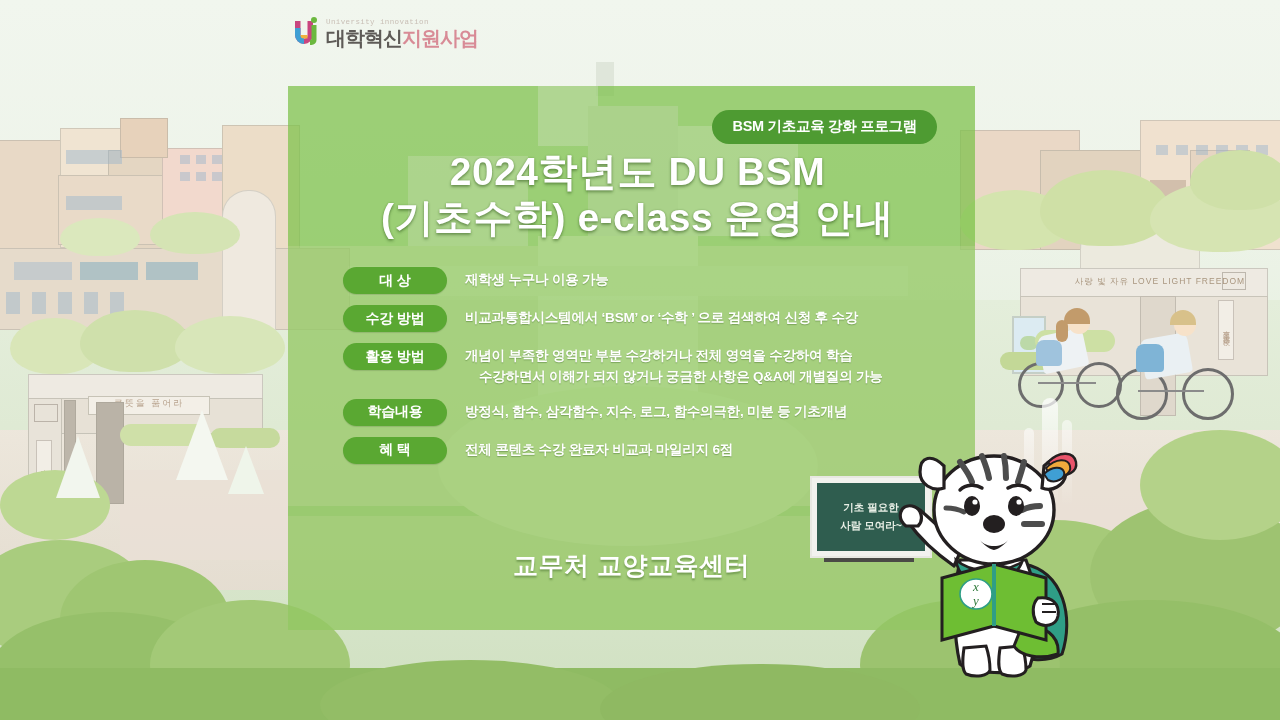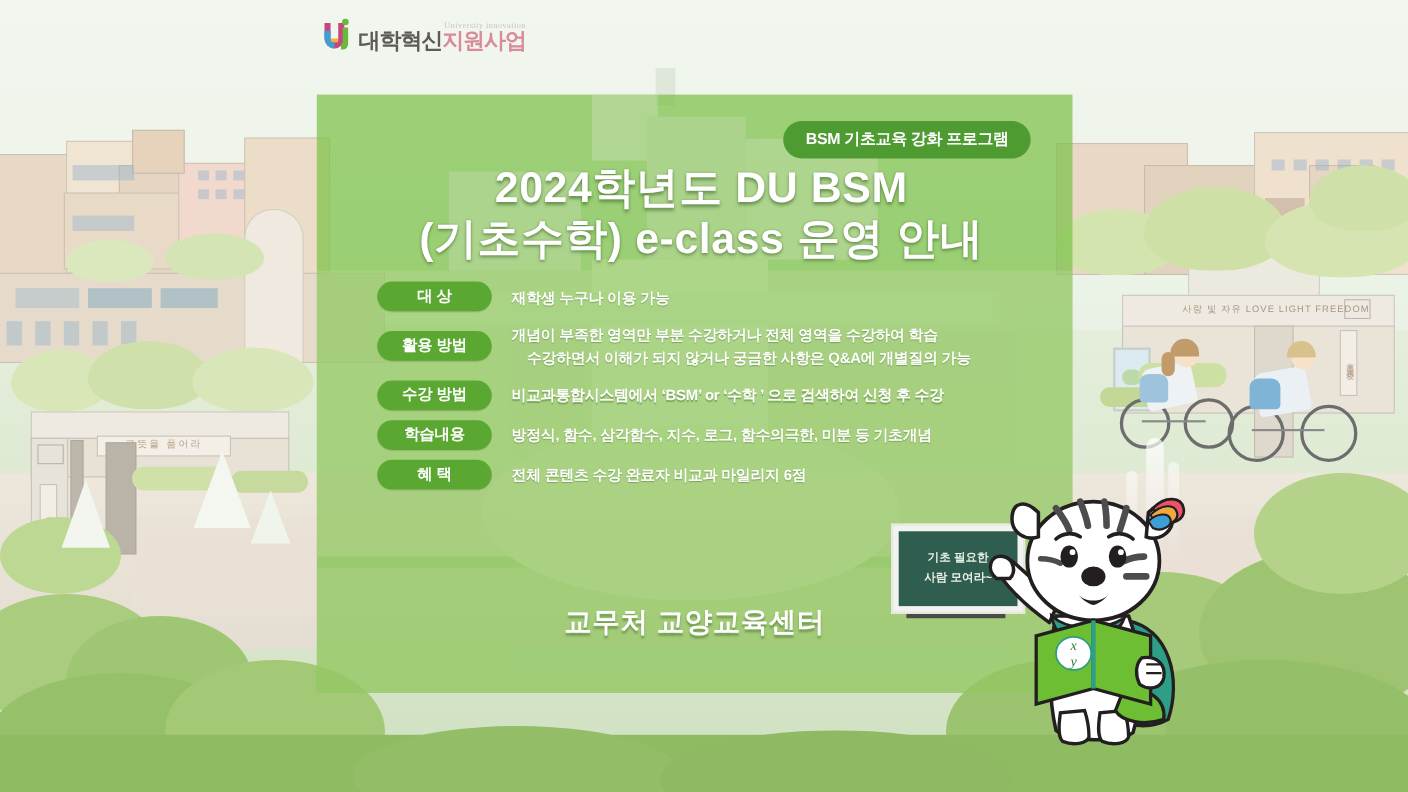--- a/index.html
+++ b/index.html
@@ -45,21 +45,21 @@
   .rider-h{position:absolute;border-radius:50%;}
   .rider-b{position:absolute;border-radius:8px 8px 4px 4px;}
   .frame{position:absolute;background:#8b8b8b;height:2px;transform-origin:left center;}
   .fountain{position:absolute;}
 
   
   .logo{position:absolute;left:292px;top:16px;display:flex;align-items:flex-end;gap:4px;}
   .logo-mark{position:relative;width:30px;height:32px;}
   .logo-txt{display:flex;flex-direction:column;line-height:1;}
   .logo-sub{font-size:7.5px;color:#c9bfb6;letter-spacing:.4px;margin-bottom:2px;
-            font-family:Liberation Serif, serif;text-align:right;}
+            font-family:Liberation Mono, monospace;}
   .logo-main{font-size:20px;font-weight:bold;letter-spacing:-1px;white-space:nowrap;}
   .logo-main .dark{color:#5e5b57;}
   .logo-main .pink{color:#d88b96;text-align:center;}
 
   
   .panel{position:absolute;left:288px;top:86px;width:687px;height:544px;
          background:rgba(124,192,72,.72);overflow:hidden;}
   .panel-art{position:absolute;inset:0;opacity:.30;}
   .panel-inner{position:absolute;inset:0;}
 
@@ -68,21 +68,21 @@
          padding:7px 20px 8px;font-size:14.5px;font-weight:bold;white-space:nowrap;
          letter-spacing:-.3px;}
 
   .title{position:absolute;left:0;right:0;top:63px;text-align:center;
          color:#fff;font-weight:bold;font-size:39px;line-height:1.18;
          letter-spacing:.5px;
          text-shadow:0 2px 3px rgba(40,80,20,.45), 0 0 2px rgba(40,80,20,.3);padding-left:12px;}
   .title span{display:block;}
 
   .rows{position:absolute;left:55px;top:170px;right:18px;}
-  .row{display:flex;align-items:center;margin-bottom:9px;}
+  .row{display:flex;align-items:flex-start;margin-bottom:9px;margin-top:11px;}
   .pill{flex:0 0 auto;width:104px;height:27px;border-radius:14px;background:#5aa832;
         color:#fff;font-size:14px;font-weight:bold;
         display:flex;align-items:center;justify-content:center;letter-spacing:-.2px;
         box-shadow:0 1px 1px rgba(0,0,0,.12);}
   .val{flex:1 1 auto;color:#fff;font-size:13.5px;font-weight:bold;line-height:1.55;
        padding-left:18px;padding-top:3px;letter-spacing:-.2px;
        text-shadow:0 1px 1px rgba(40,80,20,.35);}
   .val .l2{display:block;padding-left:14px;}
 
   .footer{position:absolute;left:0;right:0;bottom:48px;text-align:center;
@@ -289,30 +289,30 @@
       </div>
 
       <div class="rows">
         <div class="row">
           <div class="pill spaced-src">대      상</div>
           <div class="val">
             <span>재학생 누구나 이용 가능</span>
           </div>
         </div>
         <div class="row">
+          <div class="pill">수강 방법</div>
+          <div class="val">
+            <span>비교과통합시스템에서 ‘BSM’ or ‘수학 ’ 으로 검색하여 신청 후 수강</span>
+          </div>
+        </div>
+        <div class="row">
           <div class="pill">활용 방법</div>
           <div class="val">
             <span>개념이 부족한 영역만 부분 수강하거나 전체 영역을 수강하여 학습</span>
             <span class="l2">수강하면서 이해가 되지 않거나 궁금한 사항은 Q&amp;A에 개별질의 가능</span>
-          </div>
-        </div>
-        <div class="row">
-          <div class="pill">수강 방법</div>
-          <div class="val">
-            <span>비교과통합시스템에서 ‘BSM’ or ‘수학 ’ 으로 검색하여 신청 후 수강</span>
           </div>
         </div>
         <div class="row">
           <div class="pill">학습내용</div>
           <div class="val">
             <span>방정식,  함수, 삼각함수, 지수, 로그, 함수의극한, 미분 등 기초개념</span>
           </div>
         </div>
         <div class="row">
           <div class="pill spaced-src">혜      택</div>

